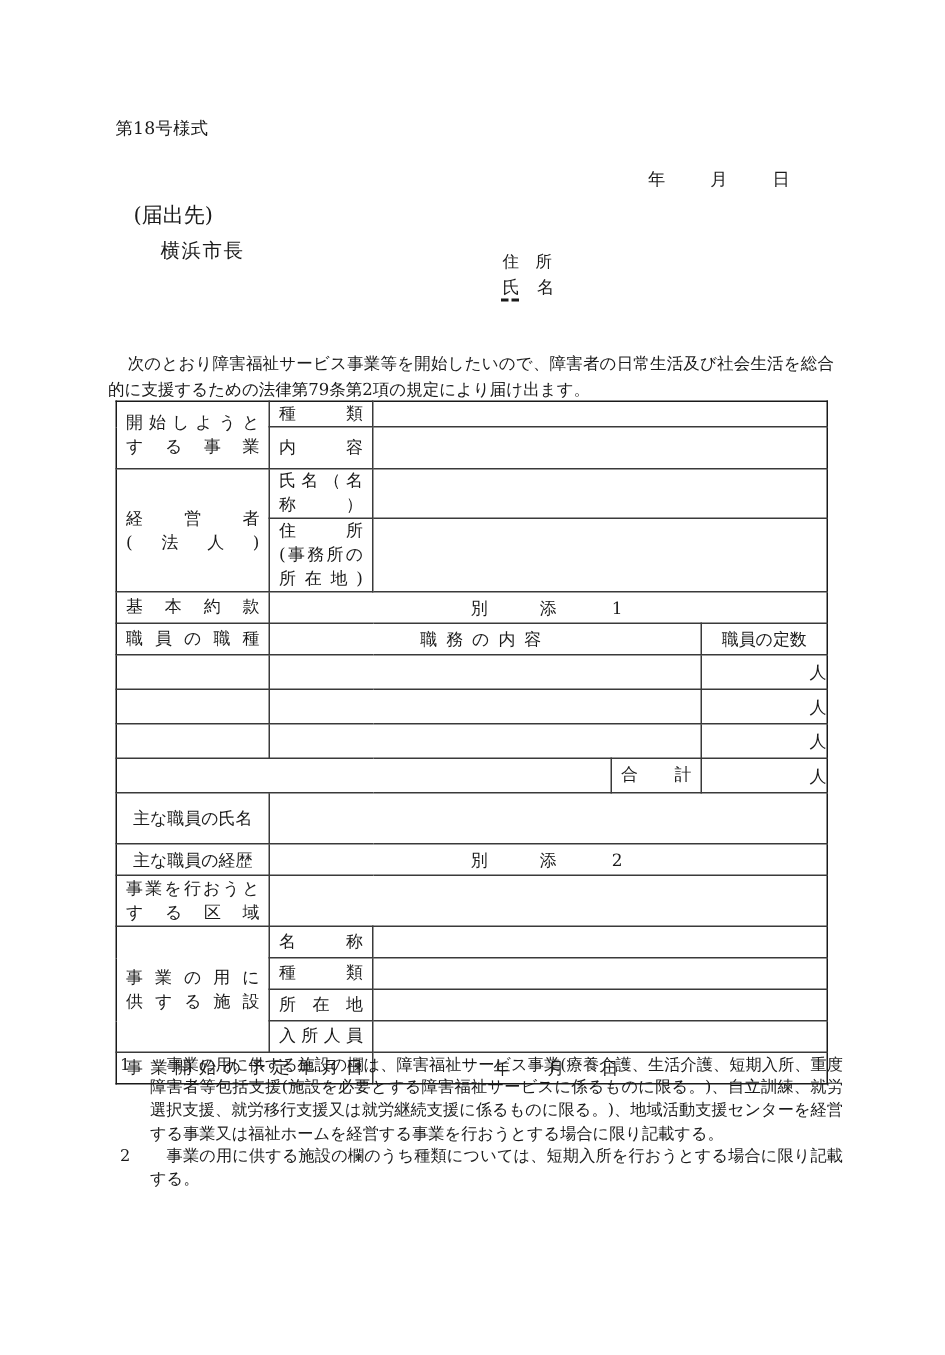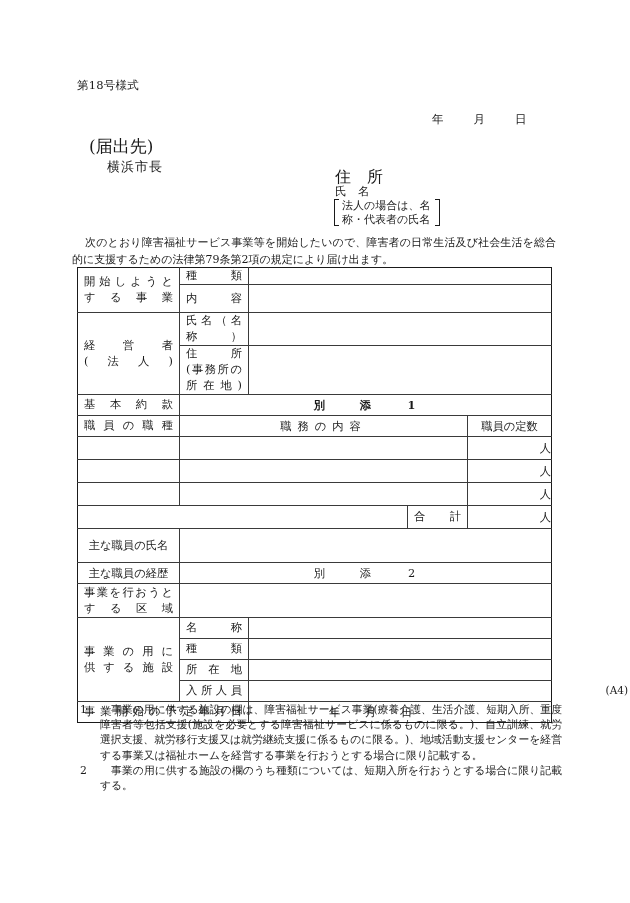--- a/index.html
+++ b/index.html
@@ -49,37 +49,37 @@
     white-space: nowrap;
   }
   .date-line span { display: inline-block; }
   .date-line .y { margin-right: 30px; }
   .date-line .m { margin-right: 30px; }
 
   .submit-to {
     position: absolute;
     left: 89px;
     top: 135px;
-    font-size: 17px;
+    font-size: 14px;
     white-space: nowrap;
   }
   .mayor {
     position: absolute;
     left: 107px;
     top: 158px;
     font-size: 13px;
     letter-spacing: 1px;
     white-space: nowrap;
   }
 
   .addr-label {
     position: absolute;
     left: 335px;
     top: 167px;
-    font-size: 16px;
+    font-size: 11px;
     white-space: nowrap;
   }
   .name-label {
     position: absolute;
     left: 335px;
     top: 184px;
     font-size: 11.5px;
     white-space: nowrap;
   }
 
@@ -215,24 +215,20 @@
   </div>
 
   <div class="submit-to">(届出先)</div>
   <div class="mayor">横浜市長</div>
 
   <div class="addr-label">住　所</div>
   <div class="name-label">氏　名</div>
 
   <div class="corp-note">
     <div class="brk brk-l"></div>
-    <div class="corp-note-text">
-      <div>法人の場合は、名</div>
-      <div>称・代表者の氏名</div>
-    </div>
     <div class="brk brk-r"></div>
   </div>
 
   <div class="intro"><span class="ind"></span><span>次のとおり障害福祉サービス事業等を開始したいので、障害者の日常生活及び社会生活を総合的に支援するための法律第79条第2項の規定により届け出ます。</span></div>
 
   <table class="tbl">
     <colgroup>
       <col style="width:102px">
       <col style="width:69px">
       <col style="width:159px">
@@ -276,21 +272,21 @@
           <span class="jt">(事務所の所在地)</span>
         </td>
         <td class="outer-r" colspan="3"></td>
       </tr>
 
       <tr>
         <td class="outer-l" style="height:20px">
           <span class="jt">基本約款</span>
         </td>
         <td class="outer-r ctr" colspan="4">
-          <span style="letter-spacing:0;display:inline-block;font-weight:bold;">
+          <span style="letter-spacing:0;display:inline-block;">
             <span style="display:inline-block;width:46px;text-align:center">別</span><span style="display:inline-block;width:46px;text-align:center">添</span><span style="display:inline-block;width:46px;text-align:center">1</span>
           </span>
         </td>
       </tr>
 
       <tr>
         <td class="outer-l" style="height:20px">
           <span class="jt">職員の職種</span>
         </td>
         <td class="ctr" colspan="3">
@@ -387,21 +383,20 @@
         <td class="outer-r outer-b" colspan="3">
           <span style="display:inline-block;padding-left:80px;">
             <span style="display:inline-block;width:36px">年</span><span style="display:inline-block;width:36px">月</span><span>日</span>
           </span>
         </td>
       </tr>
 
     </tbody>
   </table>
 
-  <div class="a4" style="left:77px">(A4)</div>
 
   <div class="remarks">
     <div class="rm-item">
       <div class="rm-num">1</div>
       <div class="rm-body"><span class="ind"></span><span>事業の用に供する施設の欄は、障害福祉サービス事業(療養介護、生活介護、短期入所、重度障害者等包括支援(施設を必要とする障害福祉サービスに係るものに限る。)、自立訓練、就労選択支援、就労移行支援又は就労継続支援に係るものに限る。)、地域活動支援センターを経営する事業又は福祉ホームを経営する事業を行おうとする場合に限り記載する。</span></div>
     </div>
     <div class="rm-item">
       <div class="rm-num">2</div>
       <div class="rm-body"><span class="ind"></span><span>事業の用に供する施設の欄のうち種類については、短期入所を行おうとする場合に限り記載する。</span></div>
     </div>

